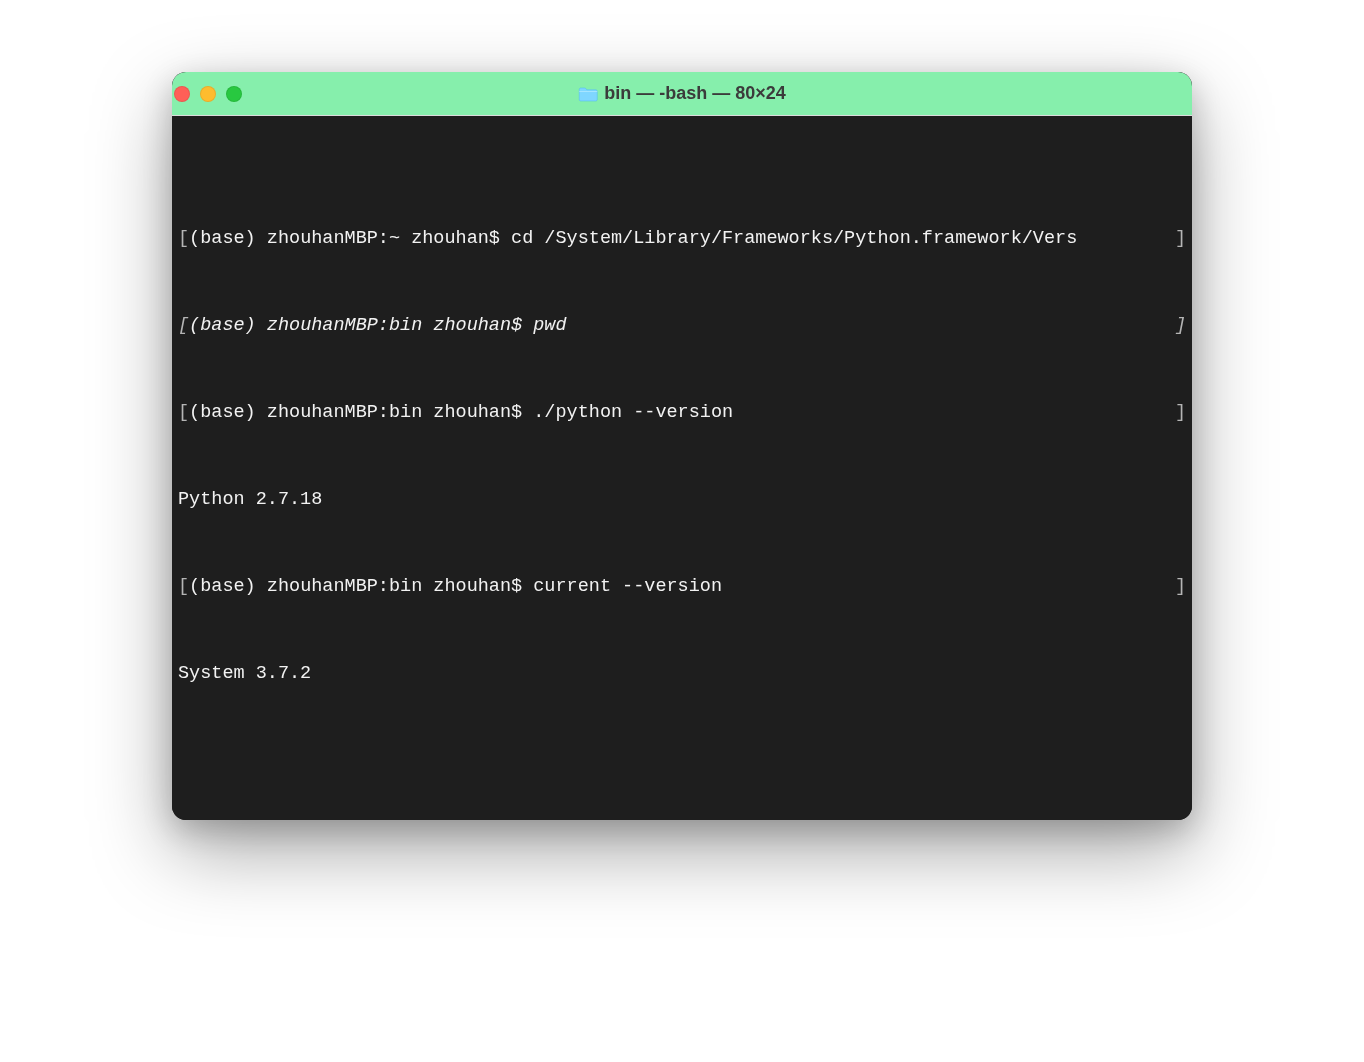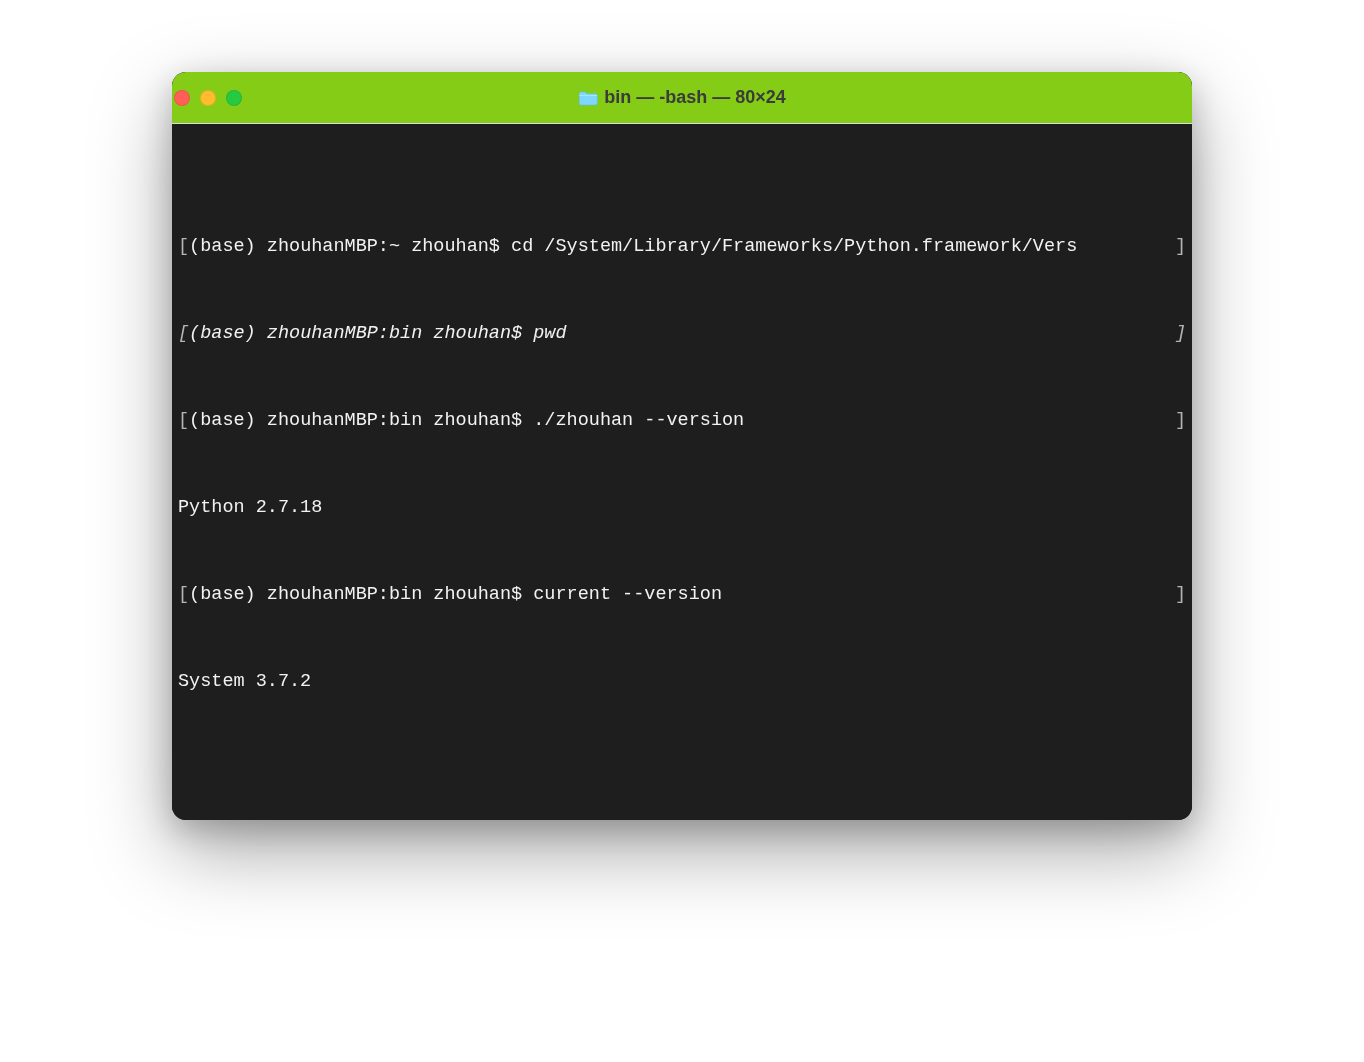--- a/index.html
+++ b/index.html
@@ -24,22 +24,22 @@
       height: 748px;
       background: #1e1e1e;
       border-radius: 14px;
       overflow: hidden;
       box-shadow: 0 30px 80px rgba(0,0,0,0.35), 0 10px 30px rgba(0,0,0,0.2);
       display: flex;
       flex-direction: column;
     }
     
     .title-bar {
-      height: 52px;
-      background: #84cc16;
+      height: 44px;
+      background: #86efac;
       display: flex;
       align-items: center;
       padding: 0 2px;
       position: relative;
       border-top-left-radius: 14px;
       border-top-right-radius: 14px;
       border-bottom: 1px solid #dcdcdc;
     }
     
     .traffic-lights {
@@ -121,20 +121,20 @@
           <rect x="1" y="5.2" width="18" height="0.7" fill="#b9ebff"></rect>
         </svg>
       </span>
       <span>bin — -bash — 80×24</span>
     </div>
   </div>
 
   <div class="terminal-body">
     <div class="terminal-line" style="display:flex;margin-top:44px;"><span><span class="bracket">[</span><span class="prompt-text">(base) zhouhanMBP:~ zhouhan$ </span><span>cd /System/Library/Frameworks/Python.framework/Vers</span></span><span style="flex:1;"></span><span class="bracket">]</span></div>
     <div class="terminal-line" style="display:flex;font-style:italic;"><span><span class="bracket">[</span><span class="prompt-text">(base) zhouhanMBP:bin zhouhan$ </span><span>pwd</span></span><span style="flex:1;"></span><span class="bracket">]</span></div>
-    <div class="terminal-line" style="display:flex;"><span><span class="bracket">[</span><span class="prompt-text">(base) zhouhanMBP:bin zhouhan$ </span><span>./zhouhan --version</span></span><span style="flex:1;"></span><span class="bracket">]</span></div>
+    <div class="terminal-line" style="display:flex;"><span><span class="bracket">[</span><span class="prompt-text">(base) zhouhanMBP:bin zhouhan$ </span><span>./python --version</span></span><span style="flex:1;"></span><span class="bracket">]</span></div>
     <div class="terminal-line"><span>Python 2.7.18</span></div>
     <div class="terminal-line" style="display:flex;"><span><span class="bracket">[</span><span class="prompt-text">(base) zhouhanMBP:bin zhouhan$ </span><span>current --version</span></span><span style="flex:1;"></span><span class="bracket">]</span></div>
     <div class="terminal-line"><span>System 3.7.2</span></div>
     
   </div>
 
 </div>
 
 </body></html>

